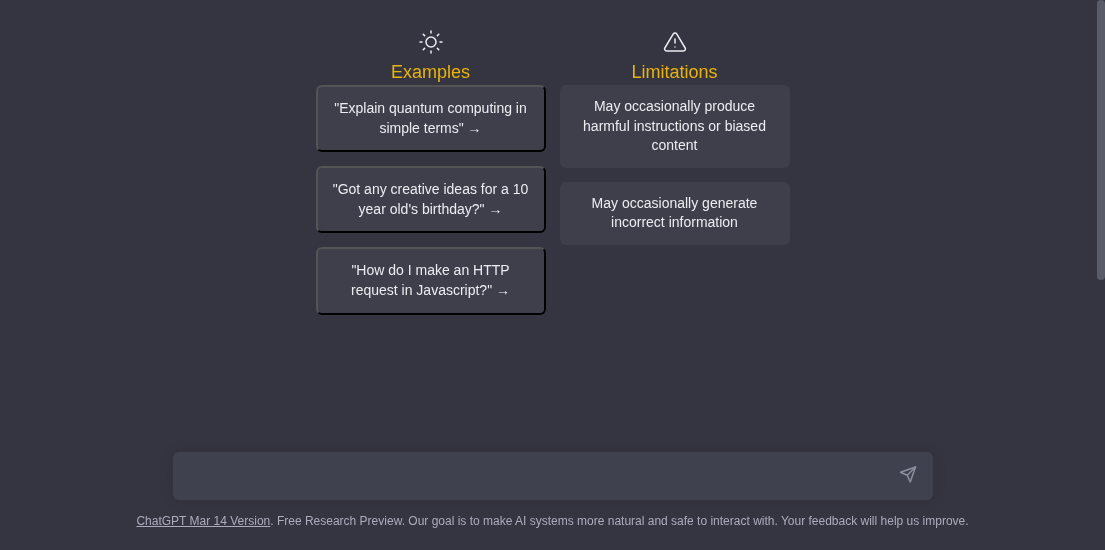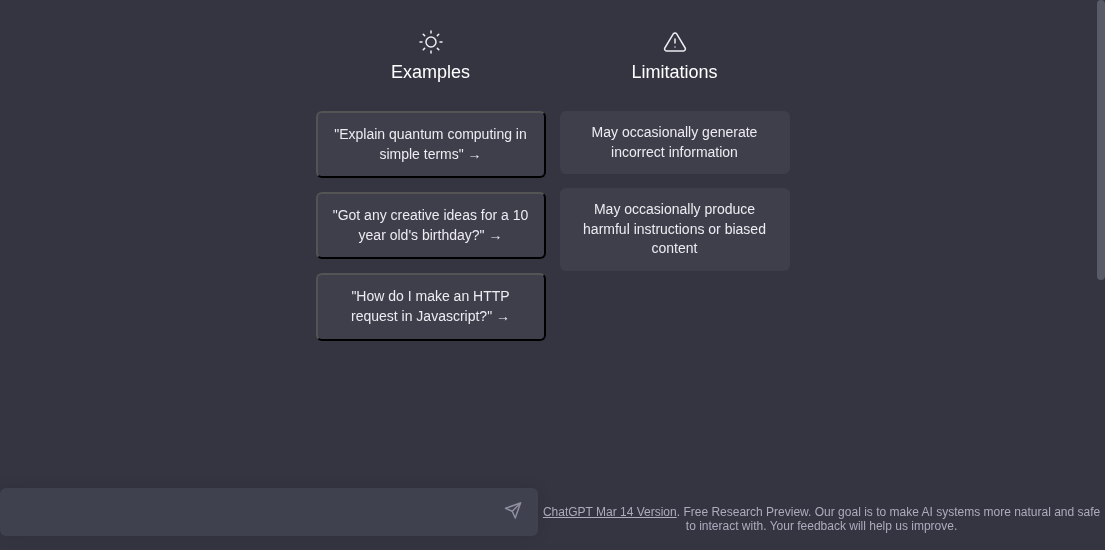--- a/index.html
+++ b/index.html
@@ -39,22 +39,22 @@
       width: 24px;
       height: 24px;
       display: flex;
       align-items: center;
       justify-content: center;
       margin-bottom: 8px;
     }
     .column-title {
       font-size: 18px;
       font-weight: 400;
-      margin-bottom: 28px;
-      color: #ffffff;
+      margin-bottom: 2px;
+      color: #eab308;
     }
     .card {
       width: 100%;
       background-color: #3e3f4b;
       border-radius: 6px;
       padding: 12px;
       margin-bottom: 14px;
       text-align: center;
       font-size: 14px;
       line-height: 1.4;
@@ -62,23 +62,23 @@
     }
     .card.clickable {
       cursor: pointer;
     }
     .bottom-area {
       position: absolute;
       bottom: 0;
       left: 0;
       right: 0;
       display: flex;
-      flex-direction: row;
-      align-items: center;
-      padding-bottom: 14px;
+      flex-direction: column;
+      align-items: center;
+      padding-bottom: 22px;
     }
     .input-container {
       width: 760px;
       background-color: #40414f;
       border-radius: 6px;
       padding: 14px 48px 14px 16px;
       display: flex;
       align-items: center;
       position: relative;
       box-shadow: 0 0 15px rgba(0,0,0,0.1);
@@ -168,22 +168,22 @@
 
     <div class="column">
       <div class="column-icon">
         <svg width="24" height="24" viewBox="0 0 24 24" fill="none" stroke="#ececf1" stroke-width="1.5" stroke-linecap="round" stroke-linejoin="round">
           <path d="M10.29 3.86L1.82 18a2 2 0 0 0 1.71 3h16.94a2 2 0 0 0 1.71-3L13.71 3.86a2 2 0 0 0-3.42 0z"></path>
           <line x1="12" y1="9" x2="12" y2="13"></line>
           <line x1="12" y1="17" x2="12.01" y2="17"></line>
         </svg>
       </div>
       <h2 class="column-title">Limitations</h2>
+      <div class="card">May occasionally produce harmful instructions or biased content</div>
       <div class="card">May occasionally generate incorrect information</div>
-      <div class="card">May occasionally produce harmful instructions or biased content</div>
     </div>
 
   </div>
 
   <div class="bottom-area">
     <div class="input-container">
       <input type="text" class="message-input" style="">
       <button class="send-button">
         <span>
           <svg width="18" height="18" viewBox="0 0 24 24" fill="none" stroke="currentColor" stroke-width="2" stroke-linecap="round" stroke-linejoin="round">

